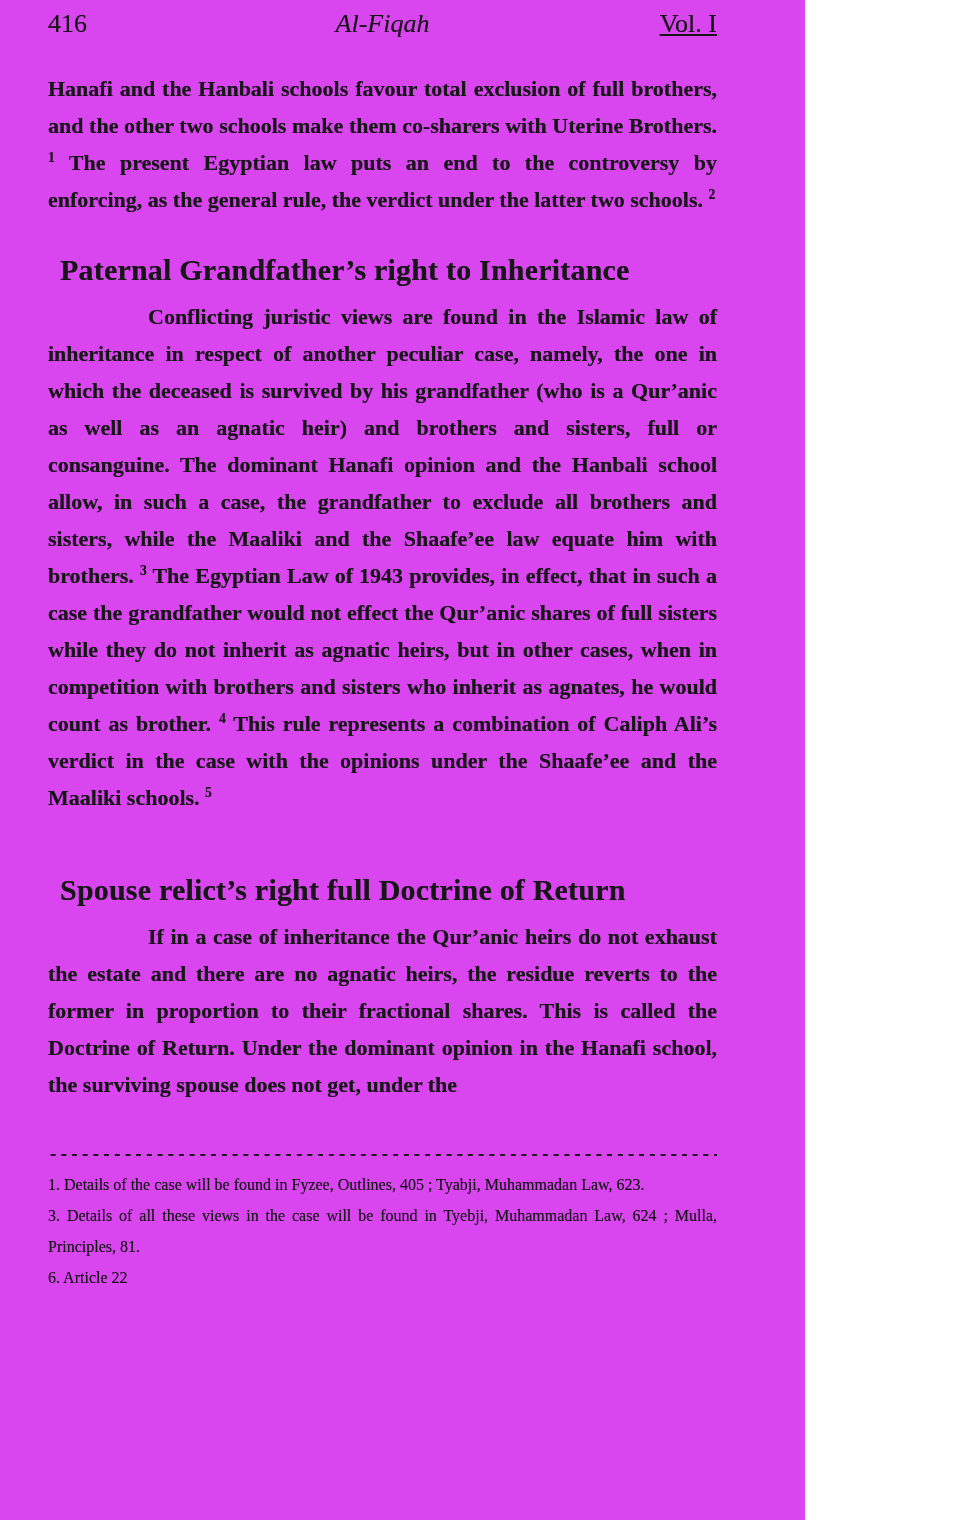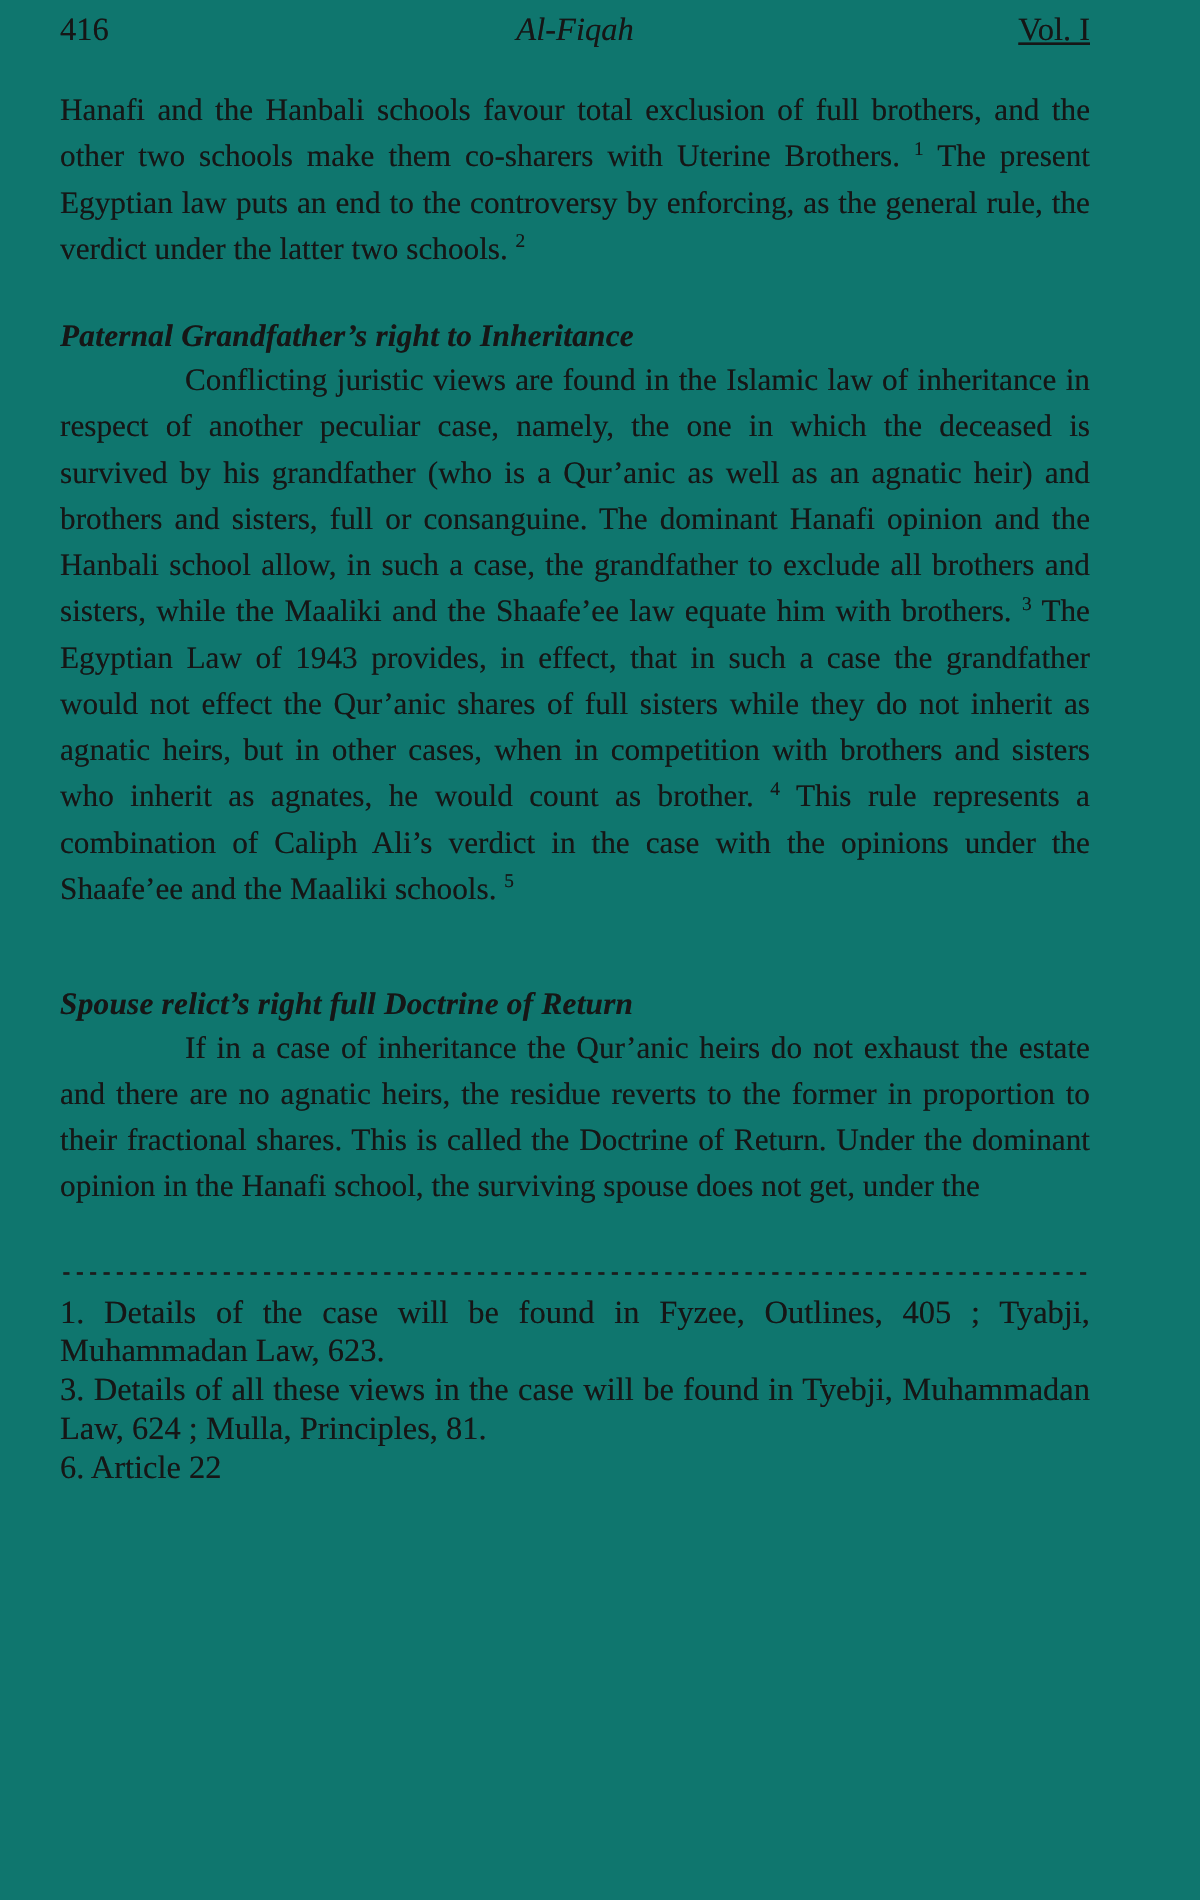--- a/index.html
+++ b/index.html
@@ -2,84 +2,84 @@
 <html><head>
 <meta charset="utf-8">
 <style>
   html, body {
     margin: 0;
     padding: 0;
     background: #ffffff;
   }
   .page {
     position: relative;
-    width: 960px;
+    width: 805px;
     height: 1520px;
     box-sizing: border-box;
     padding: 8px 88px 0 48px;
-    background: #0f766e;
+    background: #d946ef;
     font-family: "Liberation Serif", "DejaVu Serif", serif;
     color: #161616;
     overflow: hidden;
     text-shadow: 0 0 0.5px rgba(20,20,20,0.55);
   }
   .page-header {
     display: grid;
     grid-template-columns: 1fr auto 1fr;
     align-items: baseline;
     font-size: 26px;
     line-height: 32px;
   }
   .page-header .pg-num   { justify-self: start; }
   .page-header .bk-title { justify-self: center; font-style: italic; }
   .page-header .vol      { justify-self: end; text-decoration: underline; }
 
   p.body-para {
     margin: 0;
-    font-size: 25px;
+    font-size: 22px;
     line-height: 37px;
     text-align: justify;
+    font-weight: bold;
   }
   p.body-para.first  { margin-top: 30px; }
   p.body-para.indent { text-indent: 100px; }
 
   sup {
     font-size: 0.62em;
     line-height: 0;
     vertical-align: super;
   }
 
   h2.section-heading {
-    margin: 0;
-    font-size: 25px;
+    margin: 12px;
+    font-size: 30px;
     font-weight: bold;
     line-height: 32px;
     letter-spacing: 0.2px;
-    font-style: italic;
   }
   h2.heading-1 { margin-top: 36px; }
   h2.heading-2 { margin-top: 58px; }
 
   .para-after-heading { margin-top: 40px; }
 
   .footnote-sep {
     margin-top: 46px;
     height: 14px;
     overflow: hidden;
     white-space: nowrap;
     font-family: "Liberation Mono", "DejaVu Sans Mono", monospace;
     font-weight: bold;
     font-size: 17px;
     line-height: 12px;
     letter-spacing: 0.5px;
     color: #1c1c1c;
   }
   .footnotes {
     margin-top: 6px;
-    font-size: 26px;
+    font-size: 16px;
     line-height: 31px;
   }
   .footnotes p {
     margin: 0;
     text-align: justify;
   }
 </style>
 </head>
 <body>
 

